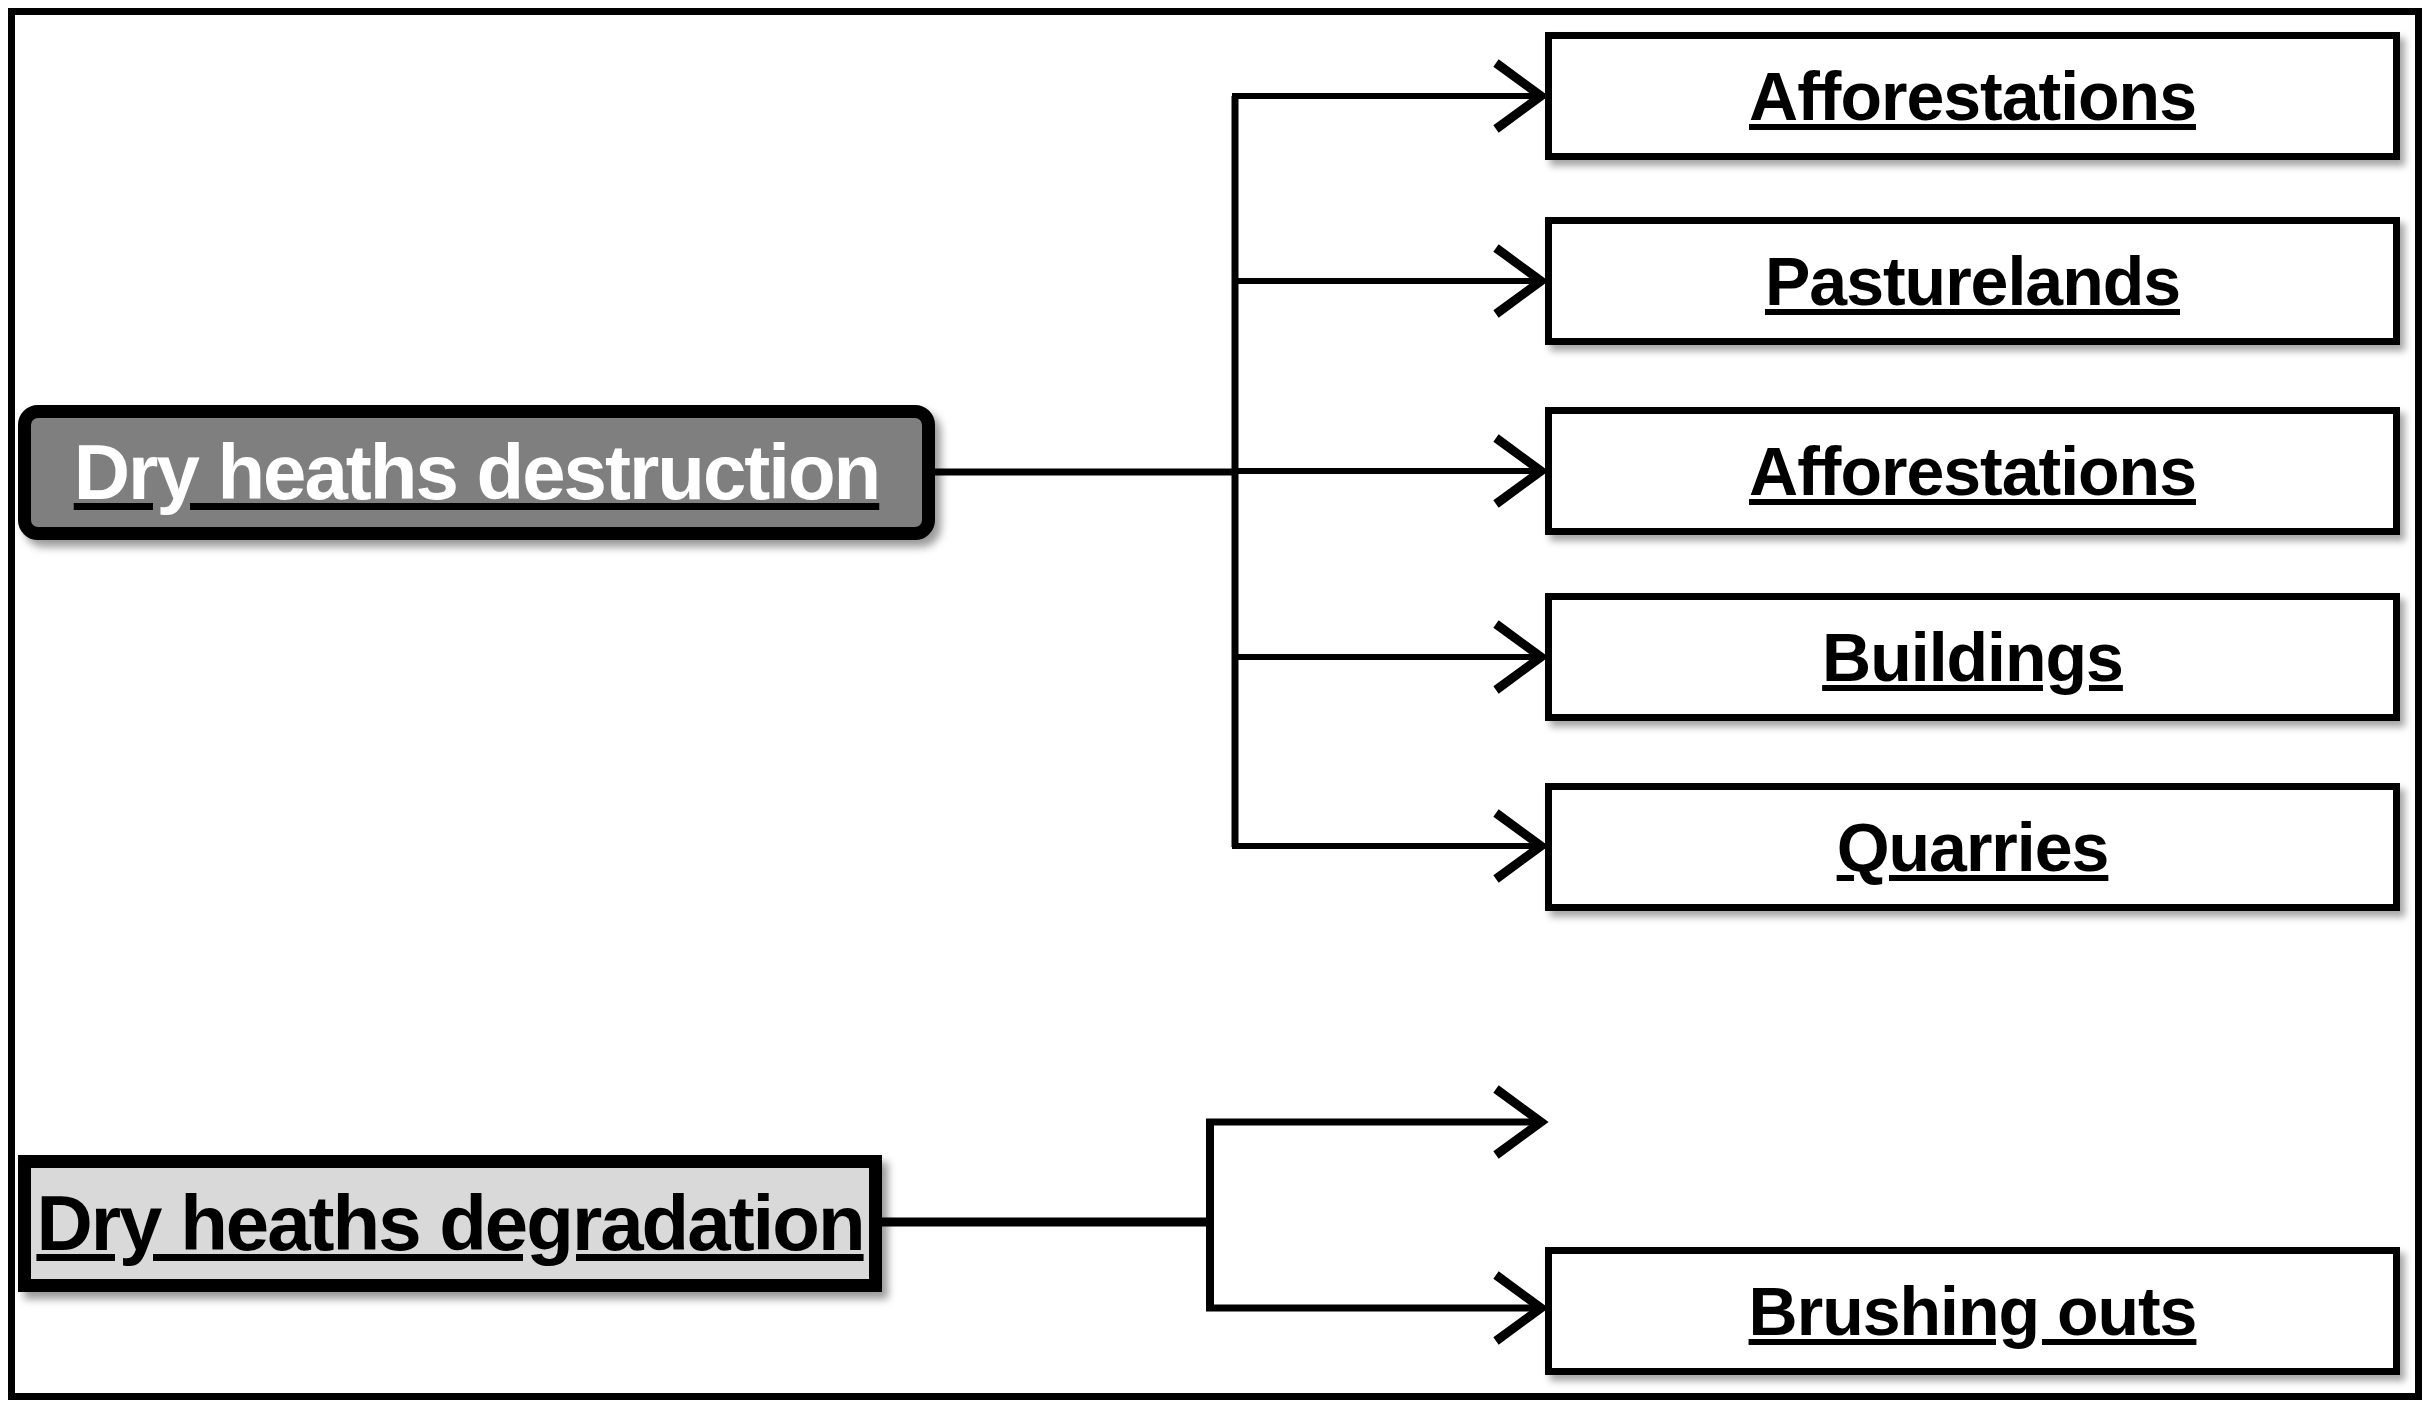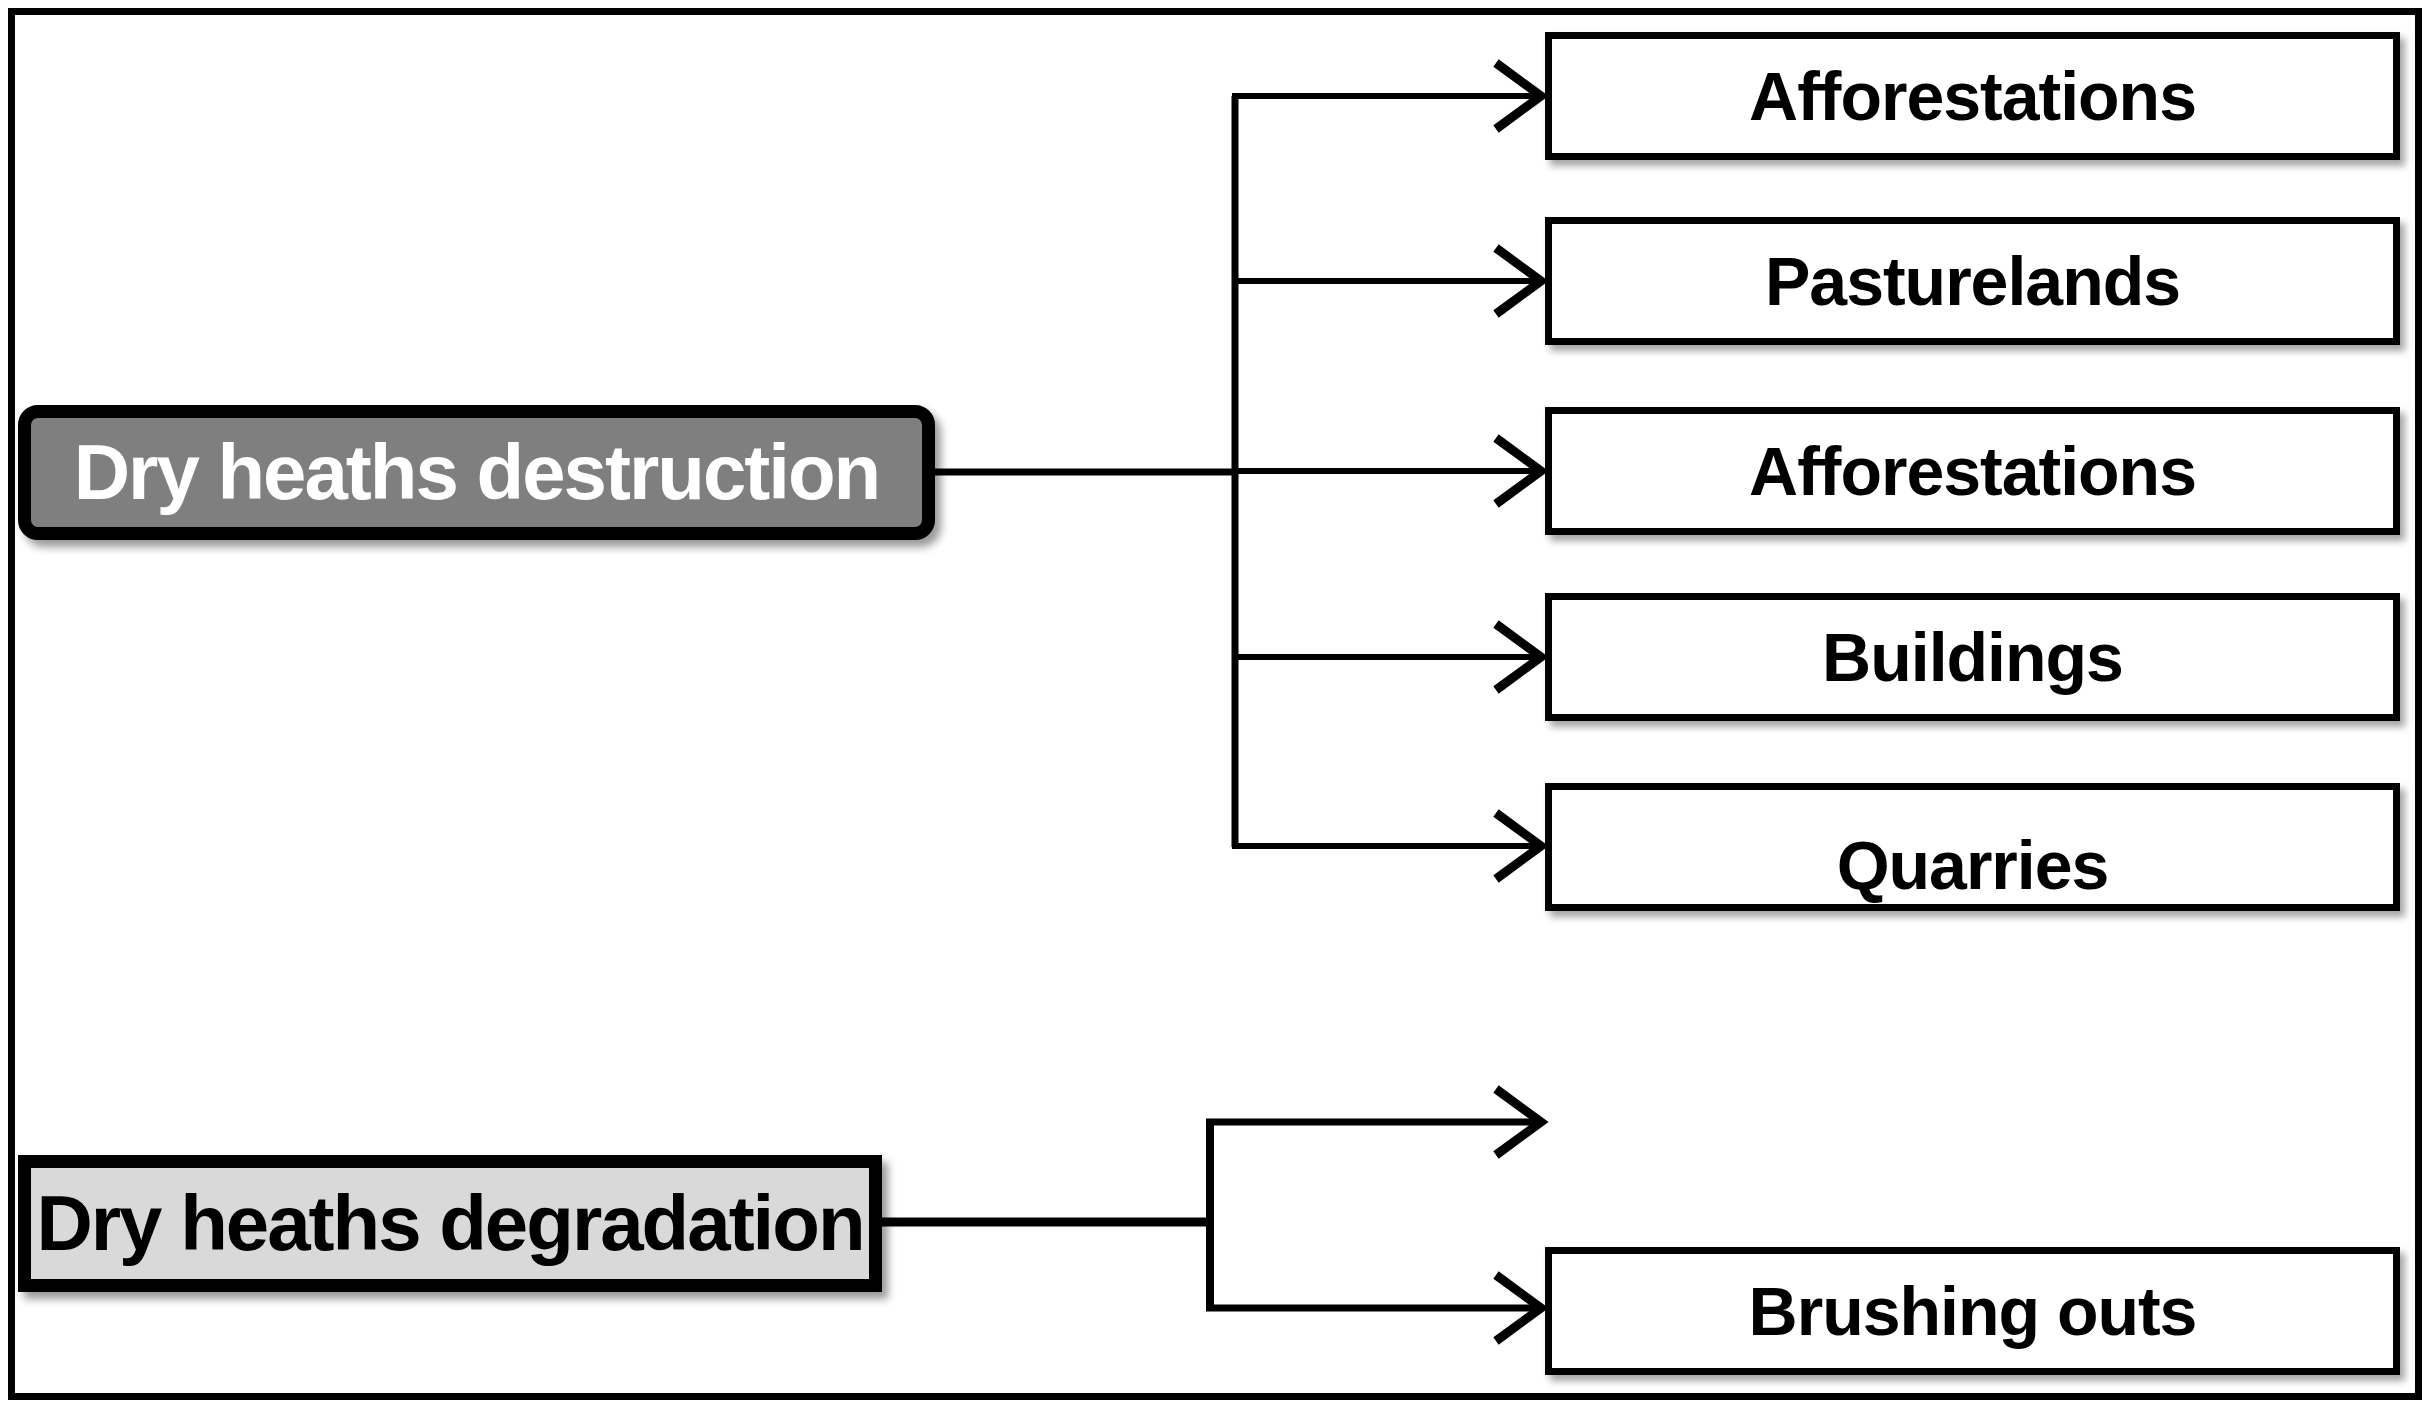--- a/index.html
+++ b/index.html
@@ -30,20 +30,21 @@
   .node {
     position: absolute;
     box-sizing: border-box;
     display: flex;
     align-items: center;
     justify-content: center;
     text-align: center;
     font-weight: bold;
     white-space: nowrap;
     background: #ffffff;
+    text-decoration: underline;
   }
   .src-box {
     border: 13px solid #000000;
     font-size: 78px;
     letter-spacing: -2px;
     box-shadow: 6px 7px 8px rgba(0,0,0,0.40);
   }
   .src-destruction {
     left: 18px; top: 405px;
     width: 917px; height: 135px;
@@ -58,21 +59,21 @@
     border: 7px solid #000000;
     font-size: 68px;
     letter-spacing: -1px;
     color: #000000;
     box-shadow: 5px 6px 7px rgba(0,0,0,0.35);
   }
   .cb-1 { top: 32px; }
   .cb-2 { top: 217px; }
   .cb-3 { top: 407px; }
   .cb-4 { top: 593px; }
-  .cb-5 { top: 783px; align-items: flex-end; }
+  .cb-5 { top: 783px; }
   .cb-6 { top: 1057px; }
   .cb-7 { top: 1247px; }
   svg line, svg path { stroke: #000000; fill: none; }
 </style>
 </head>
 <body>
 
 <div class="stage">
 
   <div class="outer-frame"></div>

